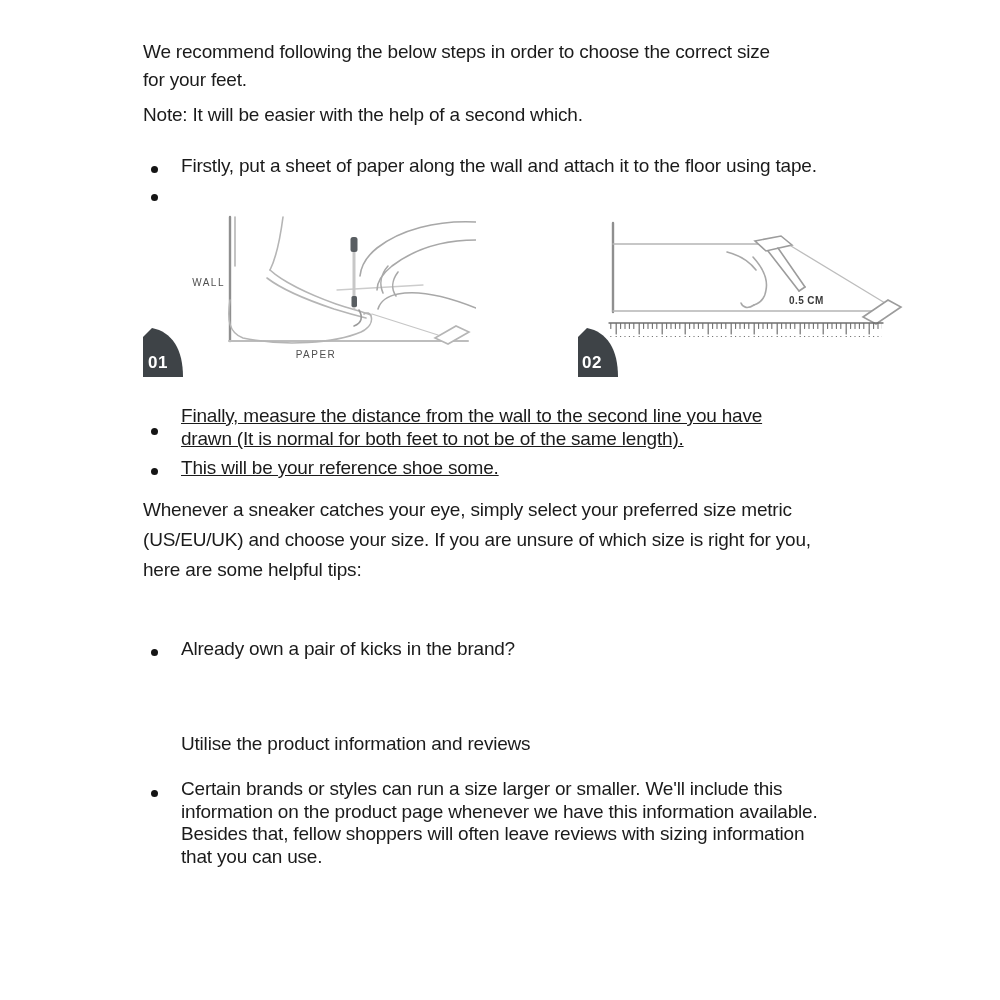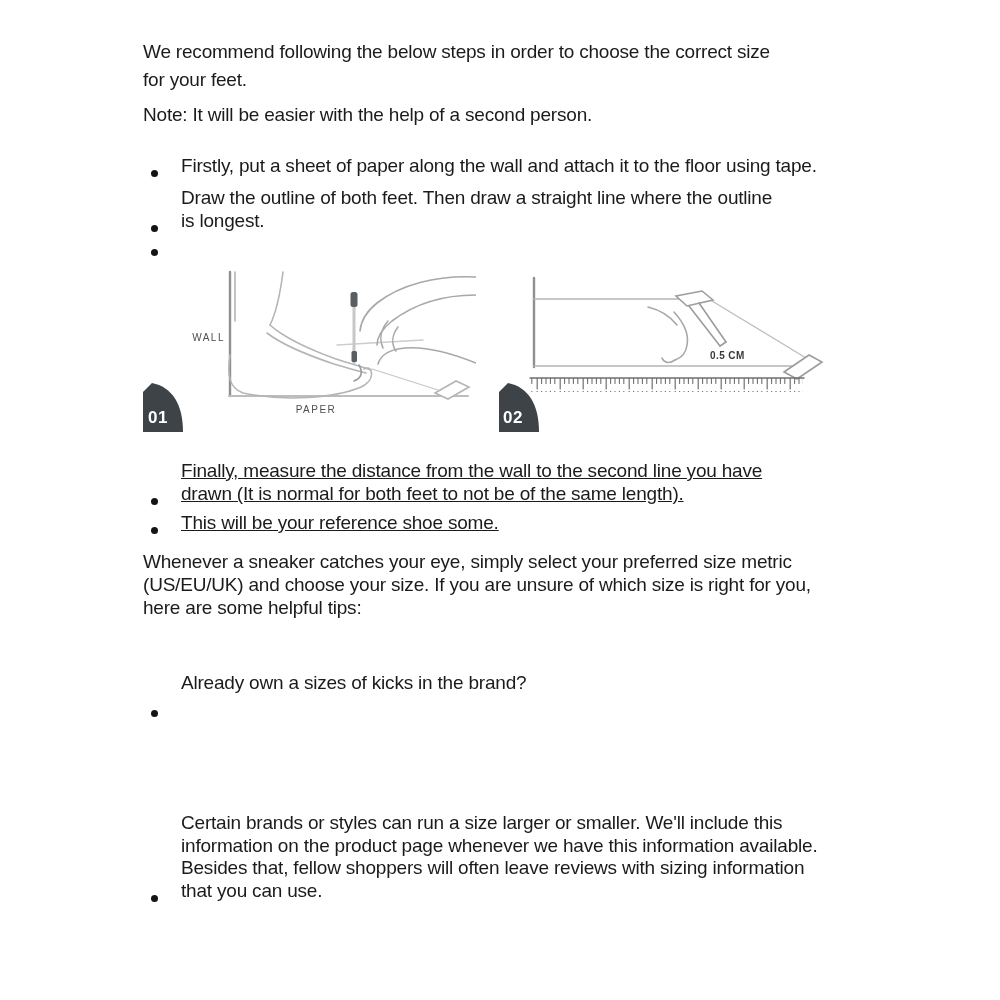--- a/index.html
+++ b/index.html
@@ -16,47 +16,48 @@
     letter-spacing:-0.2px;
   }
   .intro { margin:0; line-height:28px; white-space:pre-line; }
   .note  { margin:9px 0 0 0; line-height:23px; white-space:pre-line; }
 
   .list { margin:0; }
   .list.steps   { margin-top:28px; }
   .list.measure { margin-top:24px; }
   .list.tips    { margin-top:30px; }
 
-  .li { display:flex; align-items:flex-end; }
+  .li { display:flex; align-items:center; }
   .list.steps .li   { margin-bottom:9px; }
   .list.measure .li { margin-bottom:6px;text-decoration:underline; }
   .list.tips .li    { margin-bottom:28px; }
 
   .marker {
     flex:none;
     width:7px; height:7px; border-radius:50%;
     background:#141414;
     margin:8px 0 0 8px;
   }
   .li-text {
     margin-left:23px;
     line-height:23px;
     white-space:pre-line;
   }
   .list.tips .li-text { line-height:22.5px; }
   .tip-title { white-space:pre-line; }
   .tip-body  { white-space:pre-line; }
 
-  .tips-intro { margin:16px 0 0 0; line-height:23px; white-space:pre-line; }
+  .tips-intro { margin:16px 0 0 0; line-height:30px; white-space:pre-line; }
 
   .figures {
     display:flex;
     gap:14px;
     margin:8px 0 0 -13px;
     height:170px;
+    justify-content:space-between;
   }
   .figures svg { display:block; }
 
   .fig-label {
     font-family:"Liberation Sans","DejaVu Sans",sans-serif;
     font-size:10px;
     letter-spacing:1.5px;
     fill:#4f4f4f;
   }
   .fig-measure-label {
@@ -74,31 +75,26 @@
     fill:#ffffff;
   }
 </style>
 </head>
 <body>
 
 <div class="page">
 
   <p class="intro">We recommend following the below steps in order to choose the correct size
 for your feet.</p>
-  <p class="note">Note: It will be easier with the help of a second person.</p>
+  <p class="note">Note: It will be easier with the help of a second which.</p>
 
   <div class="list steps">
     <div class="li">
       <span class="marker"></span>
       <span class="li-text">Firstly, put a sheet of paper along the wall and attach it to the floor using tape.</span>
-    </div>
-    <div class="li">
-      <span class="marker"></span>
-      <span class="li-text">Draw the outline of both feet. Then draw a straight line where the outline
-is longest.</span>
     </div>
     <div class="li">
       <span class="marker"></span>
     </div>
   </div>
 
   <div class="figures">
 
     <svg width="346" height="170" viewBox="0 0 346 170">
       <g fill="none" stroke="#b5b5b5" stroke-width="1.6" stroke-linecap="round">
@@ -195,27 +191,27 @@
   </div>
 
   <p class="tips-intro">Whenever a sneaker catches your eye, simply select your preferred size metric
 (US/EU/UK) and choose your size. If you are unsure of which size is right for you,
 here are some helpful tips:</p>
 
   <div class="list tips">
     <div class="li">
       <span class="marker"></span>
       <span class="li-text">
-        <span class="tip-title">Already own a sizes of kicks in the brand?</span><br>
+        <span class="tip-title">Already own a pair of kicks in the brand?</span><br>
       </span>
     </div>
     <div class="li">
       <span class="marker"></span>
       <span class="li-text">
-        <br>
+        <span class="tip-title">Utilise the product information and reviews</span><br>
         <span class="tip-body">Certain brands or styles can run a size larger or smaller. We'll include this
 information on the product page whenever we have this information available.
 Besides that, fellow shoppers will often leave reviews with sizing information
 that you can use.</span>
       </span>
     </div>
   </div>
 
 </div>
 

